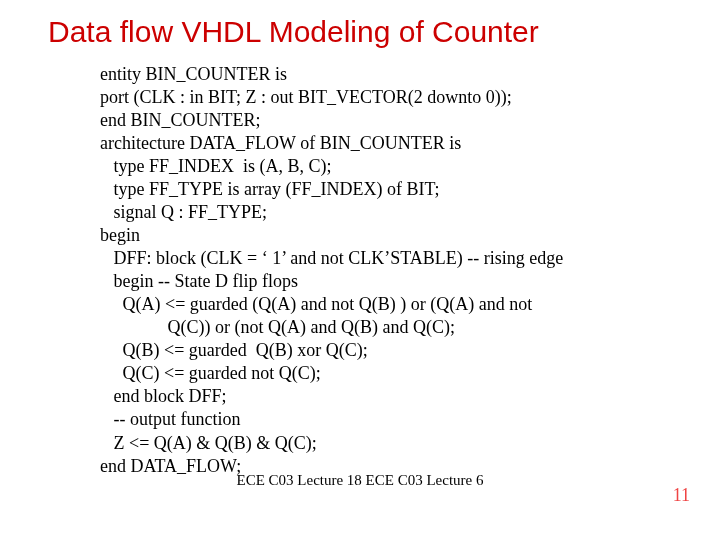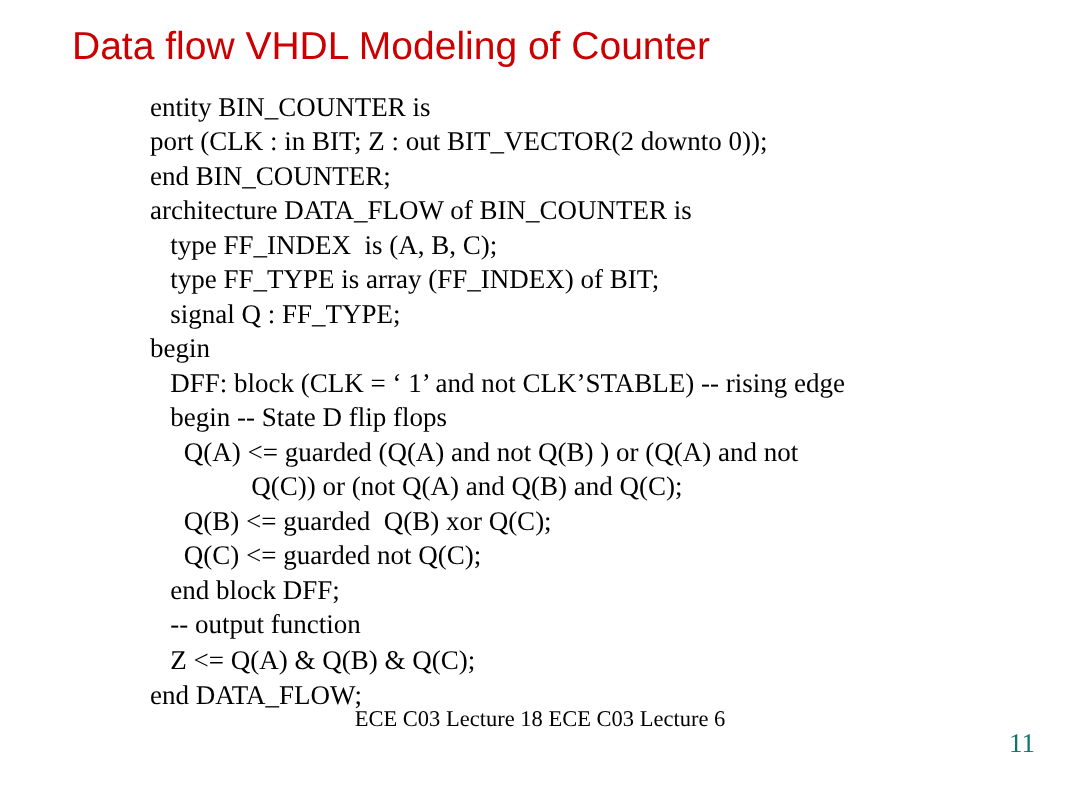--- a/index.html
+++ b/index.html
@@ -15,21 +15,21 @@
   .slide {
     padding: 15px 40px 0 40px;
     box-sizing: border-box;
     width: 720px;
     height: 540px;
     position: relative;
   }
   .title {
     color: #cc0000;
     font-family: Arial, Helvetica, sans-serif;
-    font-size: 26px;
+    font-size: 30px;
     font-weight: normal;
     margin: 0 0 14px 8px;
   }
   .code-block {
     font-family: "Times New Roman", Times, serif;
     font-size: 18px;
     line-height: 1.28;
     color: #000;
     margin-left: 60px;
     white-space: pre;
@@ -41,21 +41,21 @@
     width: 720px;
     text-align: center;
     font-size: 15px;
     color: #000;
   }
   .footer-right {
     position: absolute;
     bottom: 34px;
     right: 30px;
     font-size: 18px;
-    color: #0f766e;
+    color: #ef4444;
   }
 </style>
 </head>
 <body>
 
 <div class="slide">
   <h1 class="title">Data flow VHDL Modeling of Counter</h1>
 
   <div class="code-block"><span>entity BIN_COUNTER is</span>
 <span>port (CLK : in BIT; Z : out BIT_VECTOR(2 downto 0));</span>

